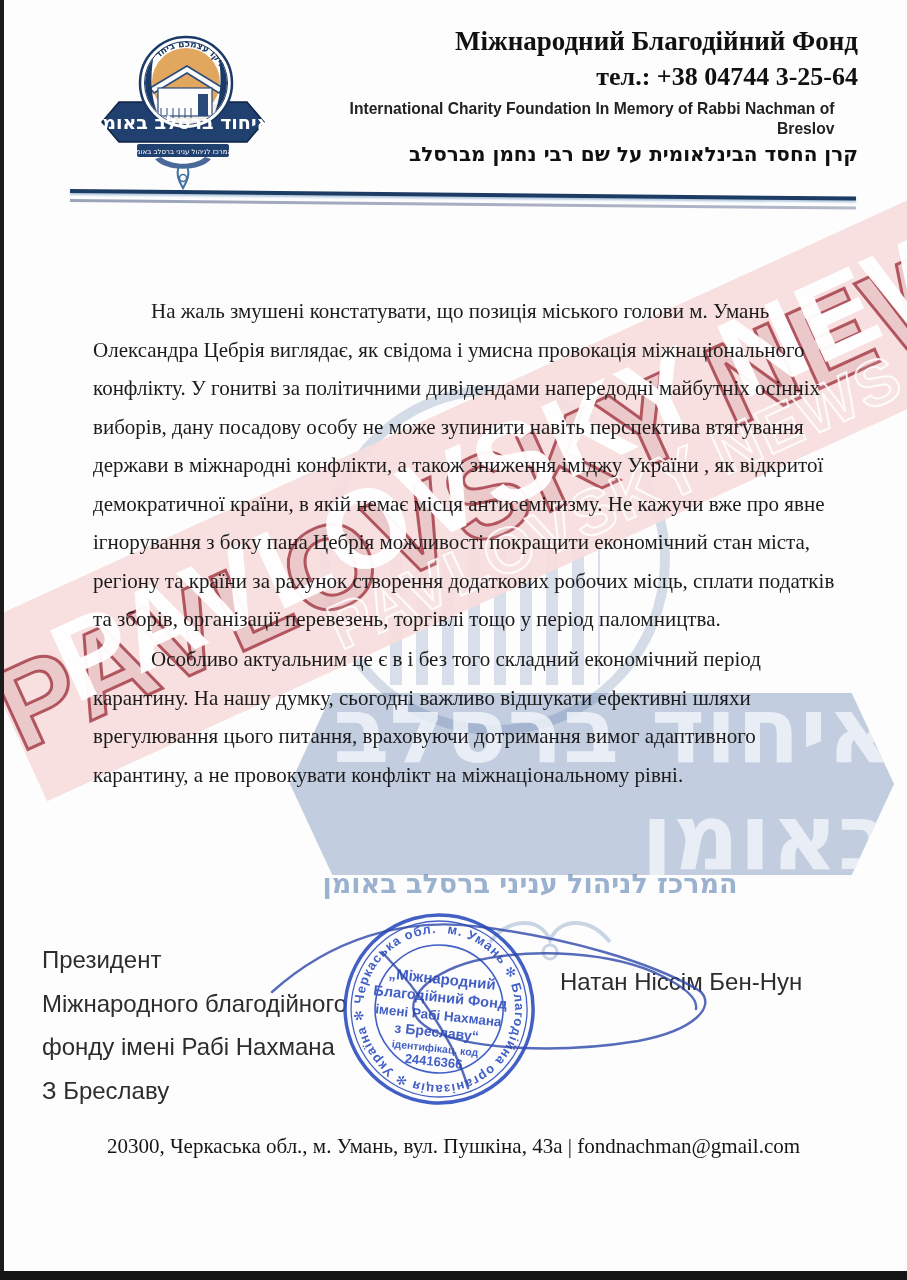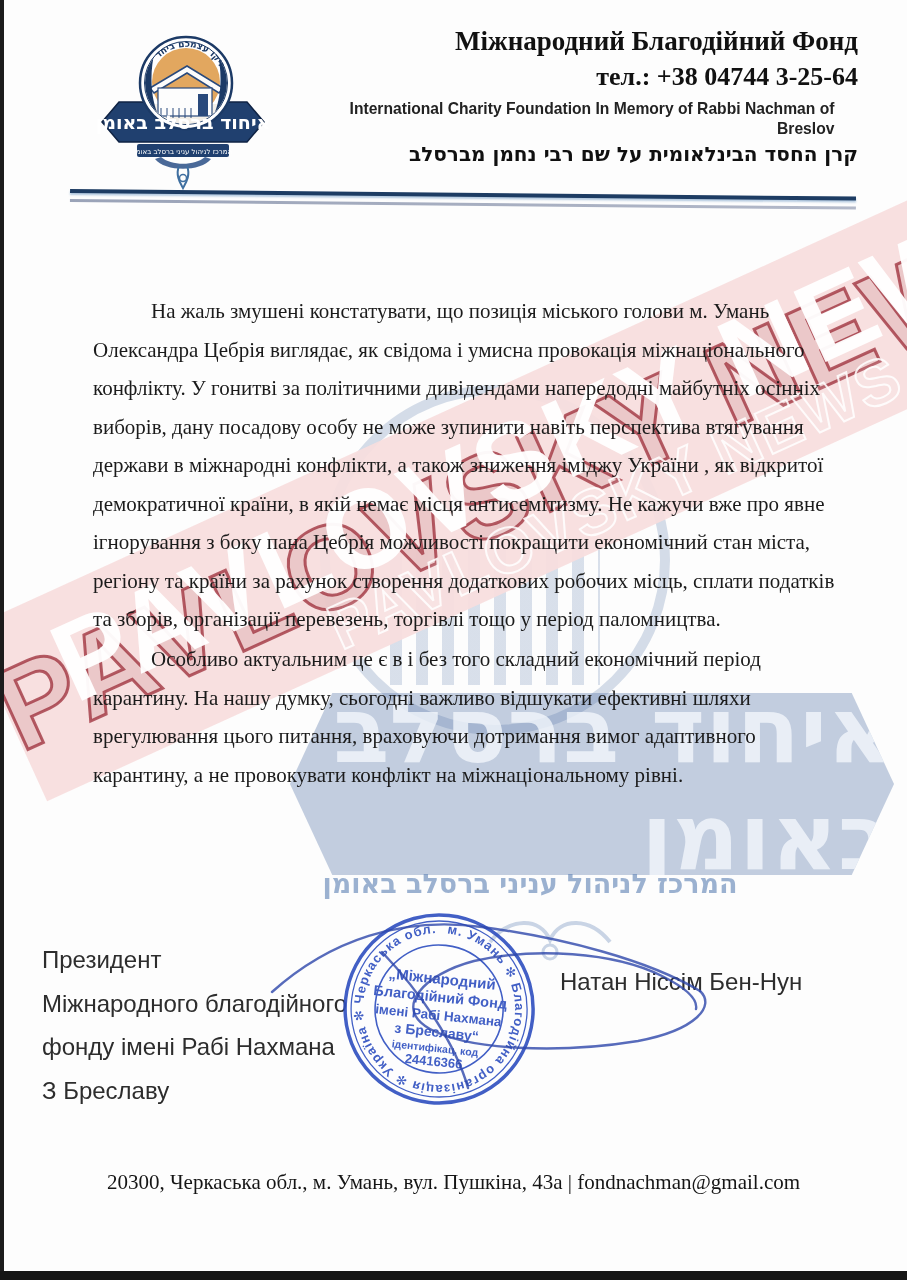--- a/index.html
+++ b/index.html
@@ -56,21 +56,21 @@
        font-size:24px;line-height:43.5px;color:#2d2d2d;z-index:6;}
   .sig-name{left:560px;top:968px;font-family:"Liberation Sans","DejaVu Sans",sans-serif;
             font-size:24px;color:#2d2d2d;z-index:6;}
 
   
   .stamp{left:332px;top:906px;width:214px;height:208px;transform:rotate(6deg);opacity:.9;z-index:7;}
   .stamp text{fill:#2e4fc0;font-family:"Liberation Sans","DejaVu Sans",sans-serif;font-weight:bold;}
   .scribble{left:0;top:0;width:907px;height:1280px;z-index:8;pointer-events:none;}
 
   
-  .footer{left:0;top:1164px;width:907px;text-align:center;font-size:21px;line-height:37px;color:#151515;z-index:5;}
+  .footer{left:0;top:1128px;width:907px;text-align:center;font-size:21px;line-height:37px;color:#151515;z-index:5;}
 
   
   .logo{left:95px;top:26px;width:176px;height:170px;}
 </style>
 </head>
 <body>
 
 <div id="page">
 
   <div class="abs wm-circle">

